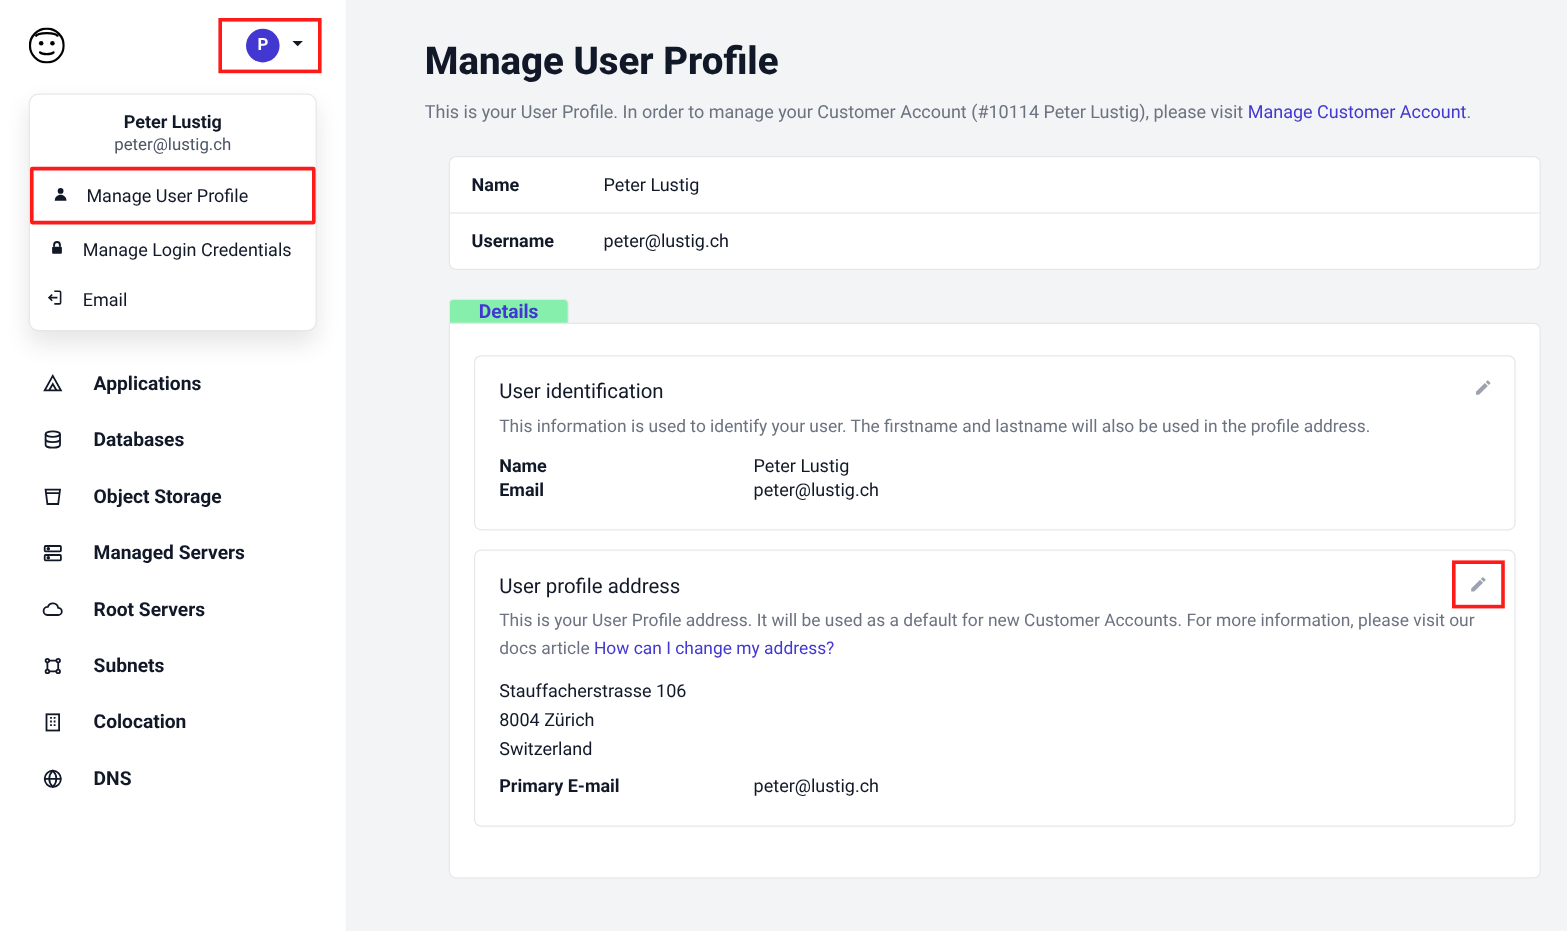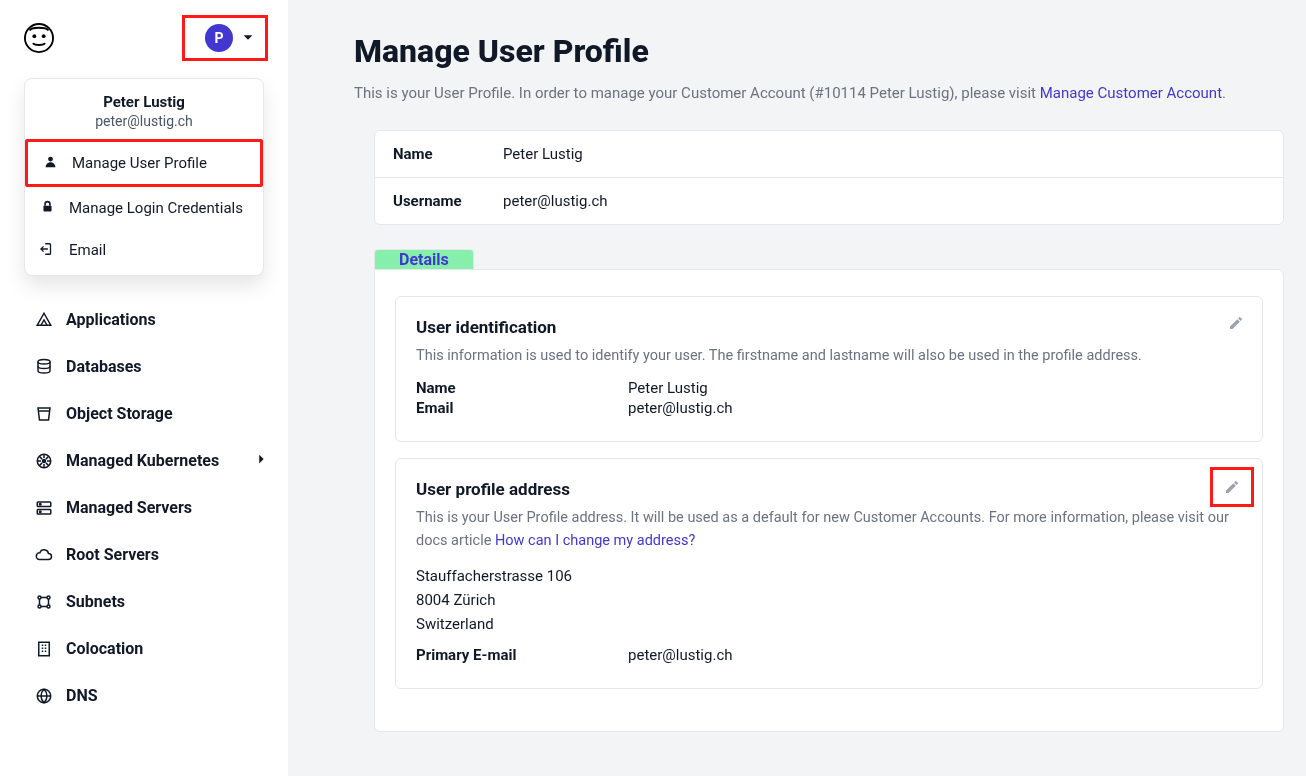--- a/index.html
+++ b/index.html
@@ -78,21 +78,21 @@
   .dropdown-item.highlight {
     border: 3px solid #ff1a1a;
     border-radius:2px;
   }
 
   .nav {
     margin-top: 10px;
     display:flex; flex-direction:column;
   }
   .nav-item {
-    display:flex; align-items:center; gap:12px;
+    display:flex; align-items:center; gap:24px;
     padding: 14px 20px 14px 34px;
     font-weight:700; font-size:16px;
     color:#111827; cursor:pointer;
   }
   .nav-item .i { width:20px; display:flex; justify-content:center; color:#111827; }
   .nav-item .chev { margin-left:auto; color:#111827; }
 
   .main {
     position:absolute;
     left:288px; top:0; right:0; bottom:0;
@@ -138,21 +138,21 @@
     padding:26px 20px 26px 20px;
     width: calc(100% - 20px);
   }
 
   .card {
     border:1px solid #e5e7eb; border-radius:6px;
     padding:20px 20px 22px 20px;
     margin-bottom:16px;
     position:relative;
   }
-  .card h3 { font-size:17px; font-weight:700; margin-bottom:8px; }
+  .card h3 { font-size:17px; font-weight:400; margin-bottom:8px; }
   .card .desc { color:#6b7280; font-size:14.5px; margin-bottom:12px; line-height:1.55; }
   .card .desc a { color:#4237d0; text-decoration:none; }
   .kv { display:flex; font-size:15px; margin:2px 0; }
   .kv .k { width:212px; font-weight:700; }
   .kv .v { }
   .addr { font-size:15px; line-height:1.6; margin-bottom:10px; }
 
   .edit-btn {
     position:absolute; top:14px; right:14px;
     width:24px; height:24px;
@@ -249,33 +249,20 @@
           <svg width="18" height="18" viewBox="0 0 24 24" fill="none" stroke="currentColor" stroke-width="2">
             <path d="M4 4h16l-2 16H6z"></path>
             <path d="M4 8h16"></path>
           </svg>
         </span>
       <span>Object Storage</span>
     </div>
     <div class="nav-item">
       <span class="i">
           <svg width="18" height="18" viewBox="0 0 24 24" fill="none" stroke="currentColor" stroke-width="2">
-            <circle cx="12" cy="12" r="9"></circle>
-            <circle cx="12" cy="12" r="2" fill="currentColor"></circle>
-            <path d="M12 3v5M12 16v5M3 12h5M16 12h5M6 6l3.5 3.5M14.5 14.5L18 18M18 6l-3.5 3.5M9.5 14.5L6 18"></path>
-          </svg>
-        </span>
-      <span>Managed Kubernetes</span>
-      <span class="chev"><svg width="14" height="14" viewBox="0 0 16 16" fill="currentColor">
-            <path d="M6 3l5 5-5 5z"></path>
-          </svg></span>
-    </div>
-    <div class="nav-item">
-      <span class="i">
-          <svg width="18" height="18" viewBox="0 0 24 24" fill="none" stroke="currentColor" stroke-width="2">
             <rect x="3" y="4" width="18" height="6" rx="1"></rect>
             <rect x="3" y="14" width="18" height="6" rx="1"></rect>
             <circle cx="7" cy="7" r="1" fill="currentColor"></circle>
             <circle cx="7" cy="17" r="1" fill="currentColor"></circle>
           </svg>
         </span>
       <span>Managed Servers</span>
     </div>
     <div class="nav-item">
       <span class="i">

